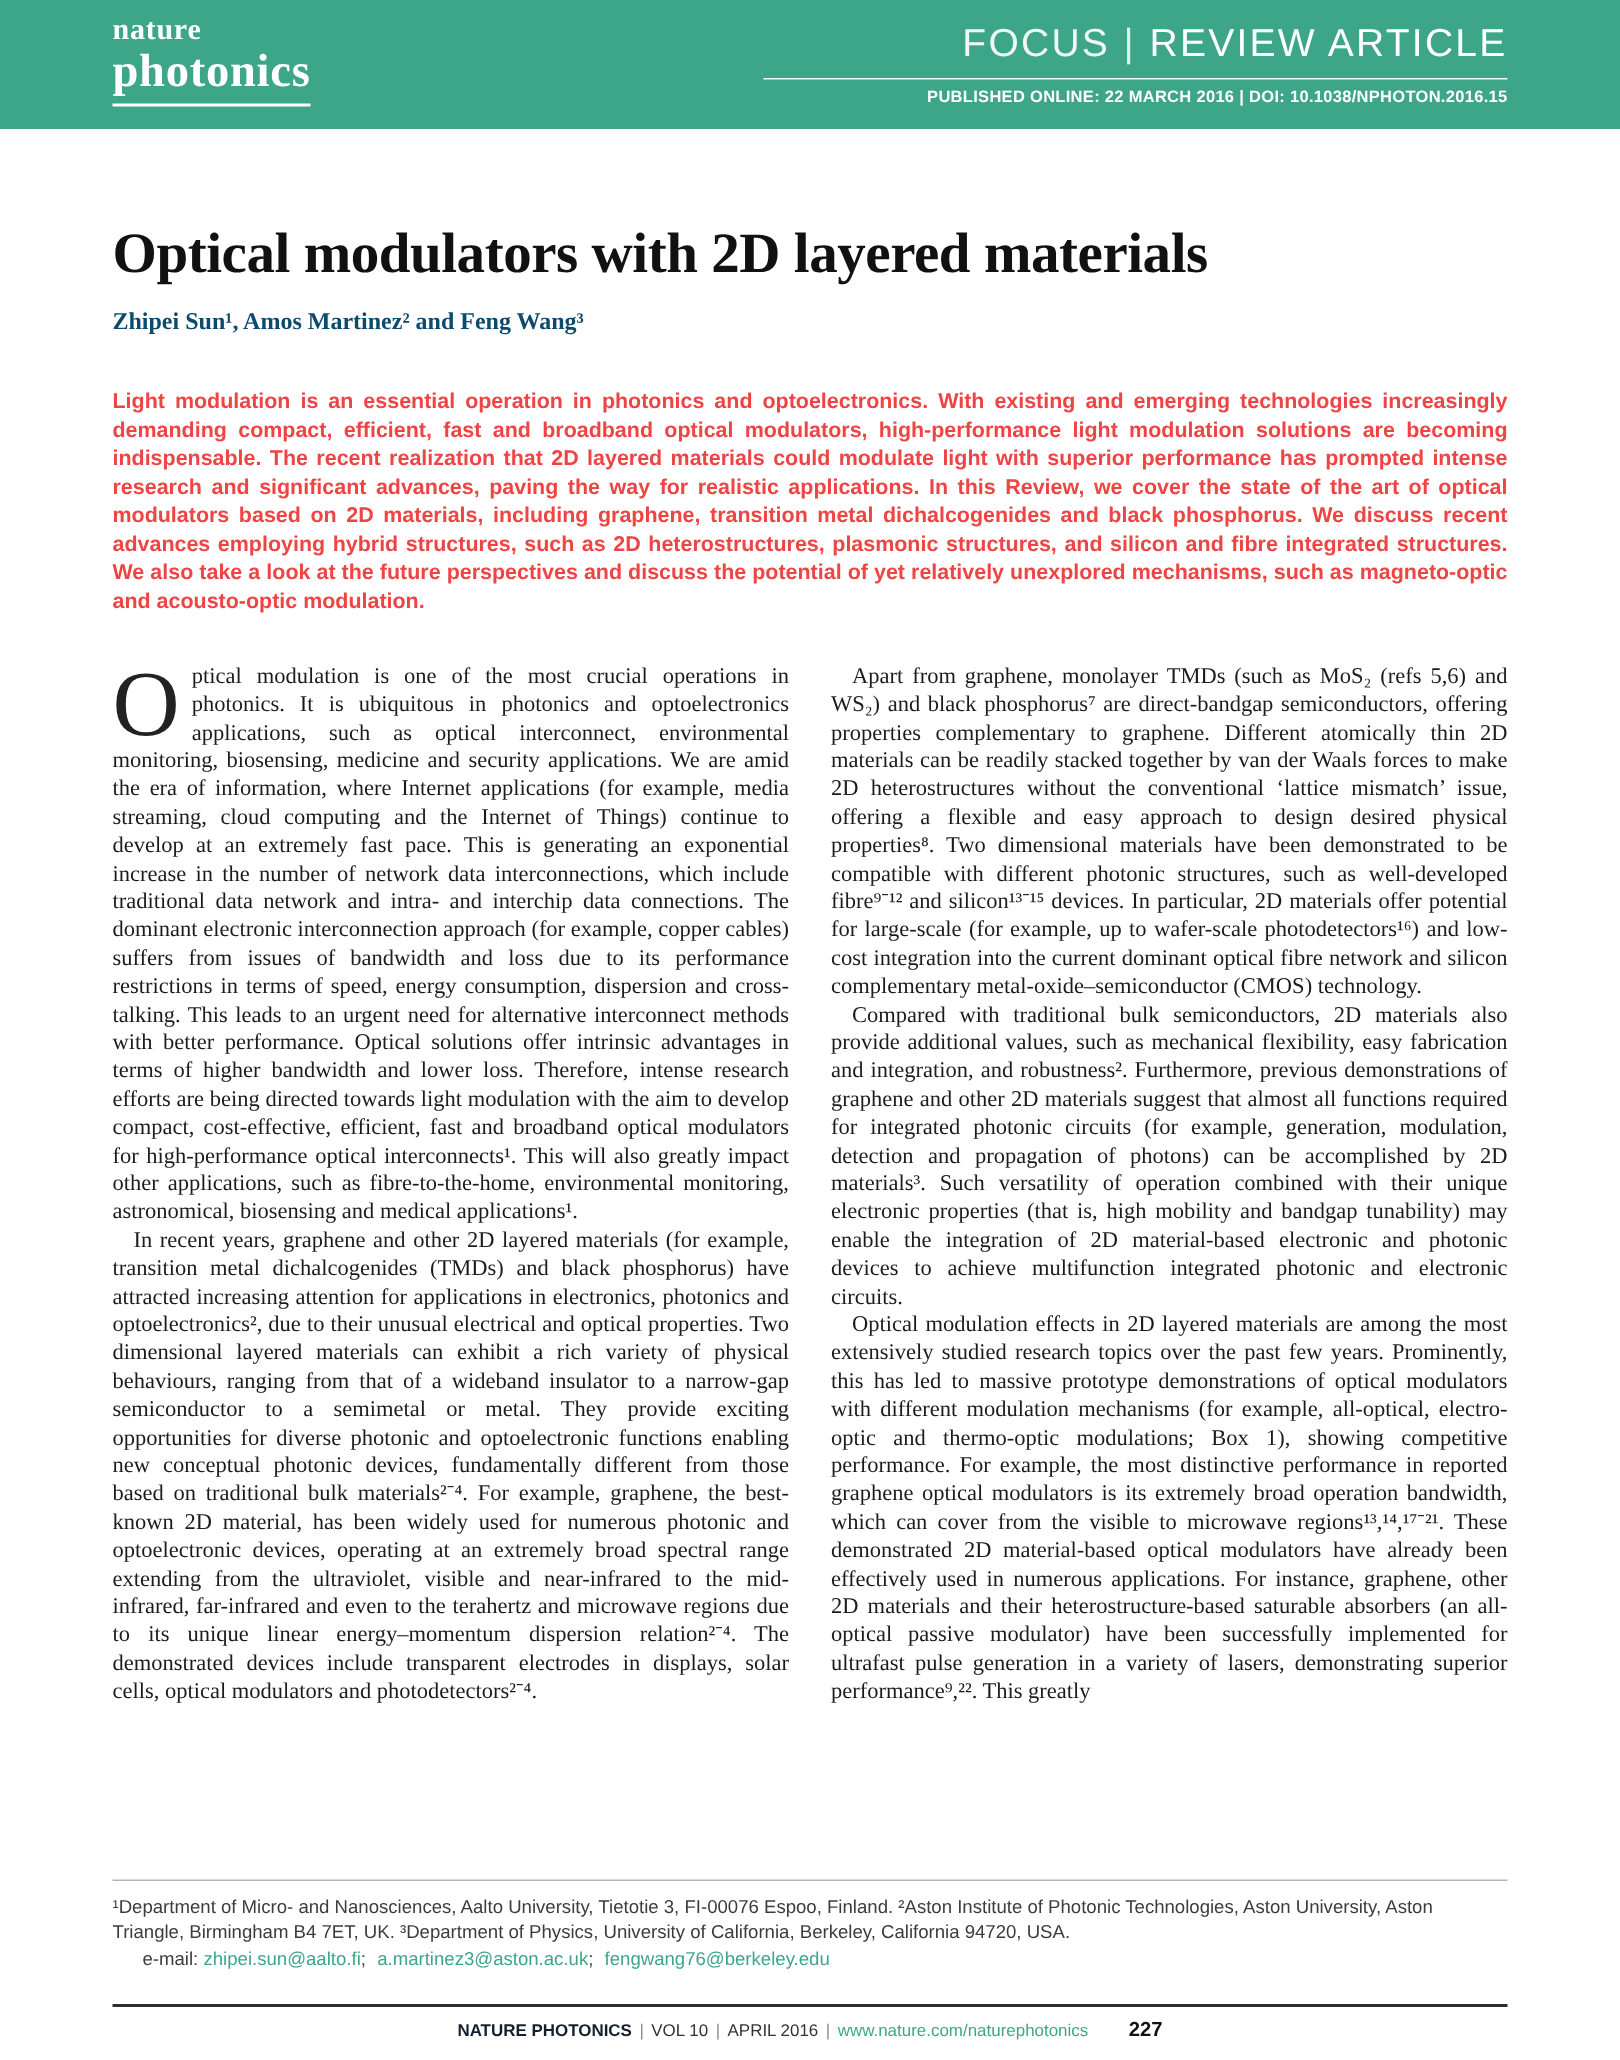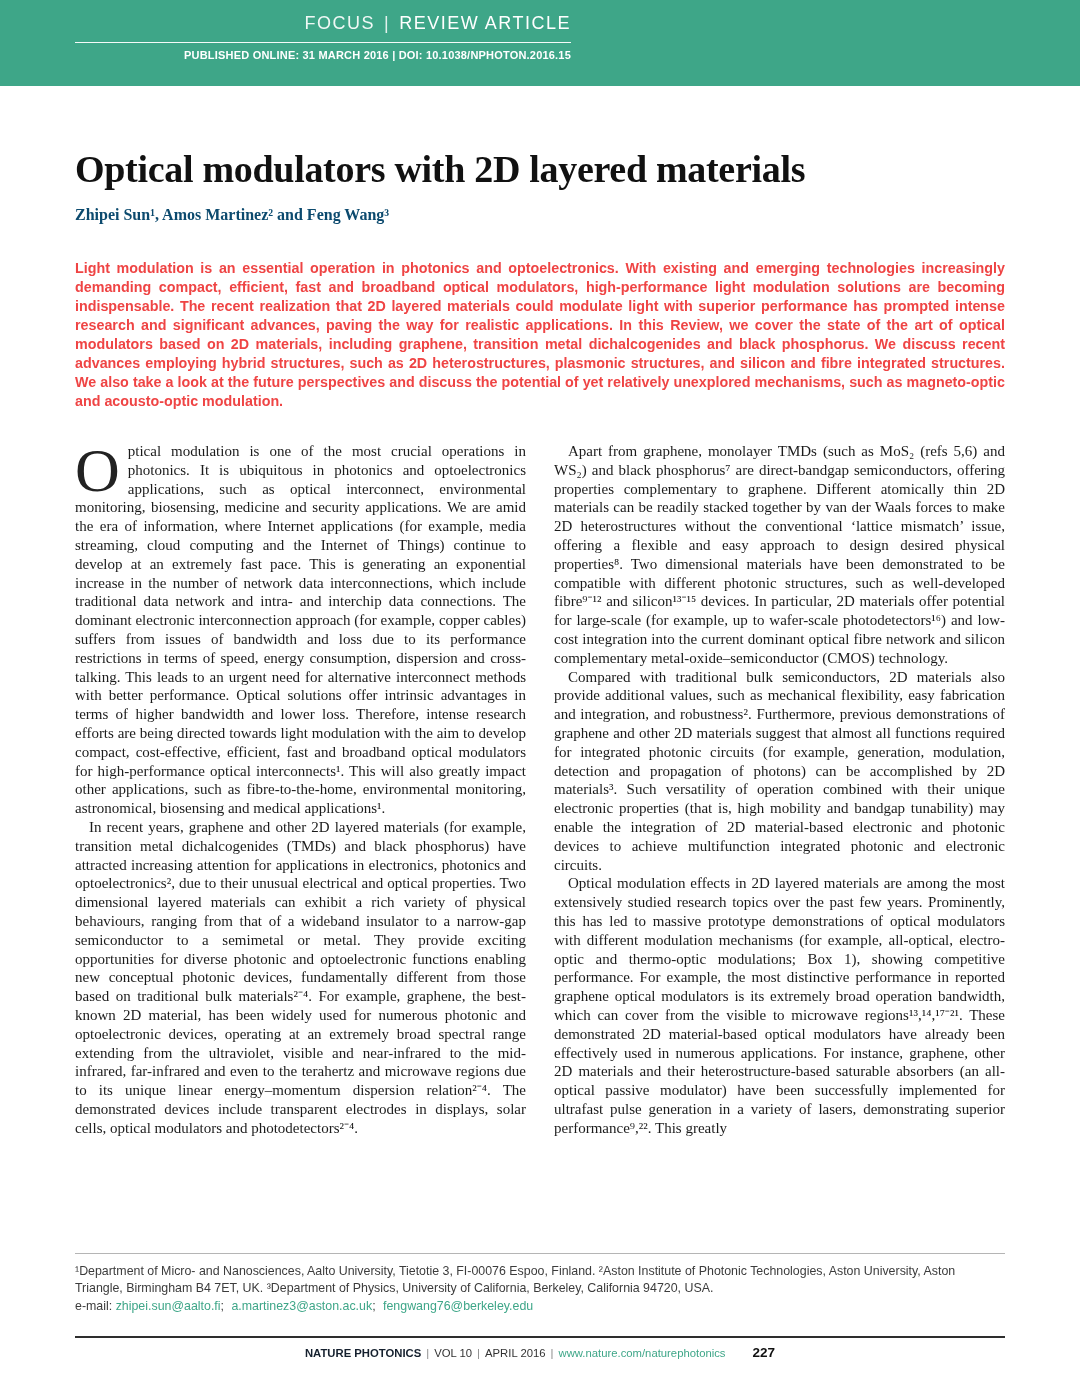--- a/index.html
+++ b/index.html
@@ -12,21 +12,21 @@
   
   .masthead {
     height:86px; background:#3EA688;
     display:flex; justify-content:space-between; align-items:flex-start;
     padding:10px 75px 0 75px;
   }
   .brand { color:#fff; border-bottom:2px solid #fff; padding-bottom:7px; }
   .brand-top  { font-family:"Liberation Serif",serif; font-weight:bold; font-size:20px; line-height:21px; letter-spacing:0.5px; }
   .brand-bottom{ font-family:"Liberation Serif",serif; font-weight:bold; font-size:31px; line-height:31px; letter-spacing:0.5px; }
   .masthead-right { width:496px; color:#fff; text-align:right; font-family:"Liberation Sans",sans-serif; padding-top:3px; }
-  .focus-line { font-size:18px; letter-spacing:1.5px; padding-bottom:8px; border-bottom:1px solid rgba(255,255,255,0.95); white-space:nowrap; }
+  .focus-line { font-size:26px; letter-spacing:1.5px; padding-bottom:8px; border-bottom:1px solid rgba(255,255,255,0.95); white-space:nowrap; }
   .focus-line .focus { opacity:0.92; }
   .focus-line .sep { padding:0 9px; opacity:0.85; font-weight:300; }
   .published-line { font-size:11px; font-weight:bold; letter-spacing:0.2px; padding-top:6px; }
 
   
   .content { padding:0 75px; }
   .title {
     margin-top:62px; font-family:"Liberation Serif",serif; font-weight:bold;
     font-size:38px; line-height:42px; letter-spacing:-0.3px; color:#111;
   }
@@ -46,46 +46,50 @@
     font-family:"Liberation Serif",serif;
   }
 
   
   .affil {
     position:absolute; left:75px; right:75px; bottom:58px; background:#fff;
     border-top:1px solid #b5b5b5; padding-top:9px;
     font-family:"Liberation Sans",sans-serif; font-size:12.4px; line-height:17.5px; color:#3c3c3c;
   }
   .affil a { color:#3EA688; text-decoration:none; cursor:pointer; }
-  .email-line { margin-top:0px; }
+  .email-line { margin-top:0px;margin-left:20px; }
   .esep { margin-right:4px; }
 
   
   .pagefoot {
     position:absolute; left:75px; right:75px; bottom:13px; background:#fff;
     border-top:2px solid #2e2e2e; padding-top:7px;
     display:flex; justify-content:center; align-items:baseline;
     font-family:"Liberation Sans",sans-serif; font-size:11.3px; color:#333;
   }
   .fj { font-weight:bold; color:#15202e; }
   .fsep { color:#8a8a8a; padding:0 5px; }
   .foot-url { color:#3EA688; text-decoration:none; cursor:pointer; }
   .page-number { font-weight:bold; font-size:13.5px; color:#111;margin-left:27px; }
 </style>
 </head>
 <body>
 
 <div class="page">
 
   <header class="masthead">
+    <div class="brand">
+      <div class="brand-top">nature</div>
+      <div class="brand-bottom">photonics</div>
+    </div>
     <div class="masthead-right">
       <div class="focus-line">
         <span class="focus">FOCUS</span><span class="sep">|</span><span class="review">REVIEW ARTICLE</span>
       </div>
-      <div class="published-line">PUBLISHED ONLINE: 31 MARCH 2016 | DOI: 10.1038/NPHOTON.2016.15</div>
+      <div class="published-line">PUBLISHED ONLINE: 22 MARCH 2016 | DOI: 10.1038/NPHOTON.2016.15</div>
     </div>
   </header>
 
   <main class="content">
     <h1 class="title">Optical modulators with 2D layered materials</h1>
     <div class="authors">Zhipei Sun¹, Amos Martinez² and Feng Wang³</div>
     <p class="abstract">Light modulation is an essential operation in photonics and optoelectronics. With existing and emerging technologies increasingly demanding compact, efficient, fast and broadband optical modulators, high-performance light modulation solutions are becoming indispensable. The recent realization that 2D layered materials could modulate light with superior performance has prompted intense research and significant advances, paving the way for realistic applications. In this Review, we cover the state of the art of optical modulators based on 2D materials, including graphene, transition metal dichalcogenides and black phosphorus. We discuss recent advances employing hybrid structures, such as 2D heterostructures, plasmonic structures, and silicon and fibre integrated structures. We also take a look at the future perspectives and discuss the potential of yet relatively unexplored mechanisms, such as magneto-optic and acousto-optic modulation.</p>
 
     <div class="columns">
       <div class="col">

